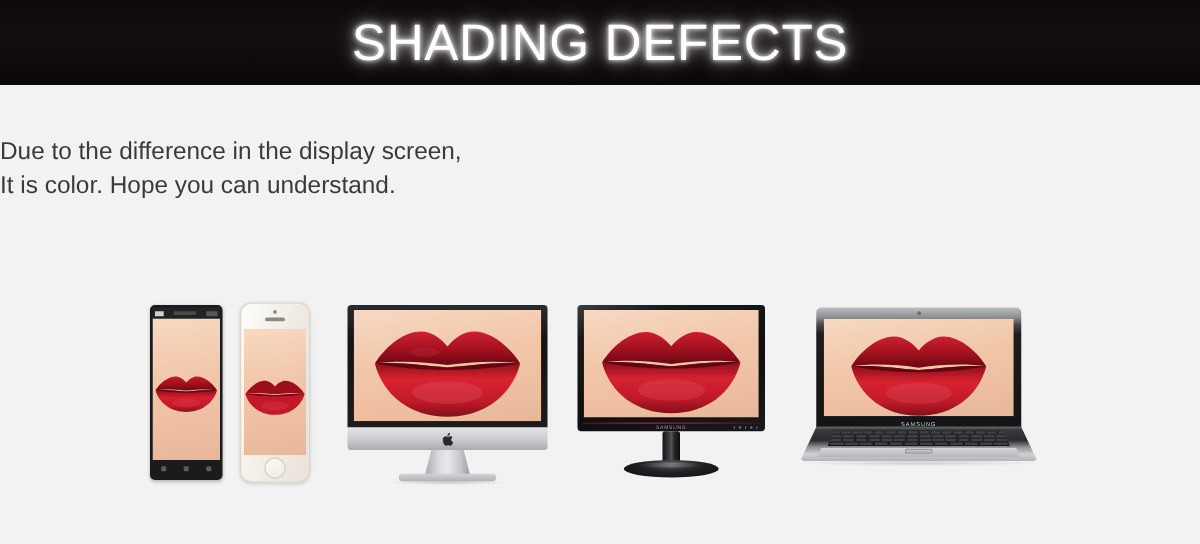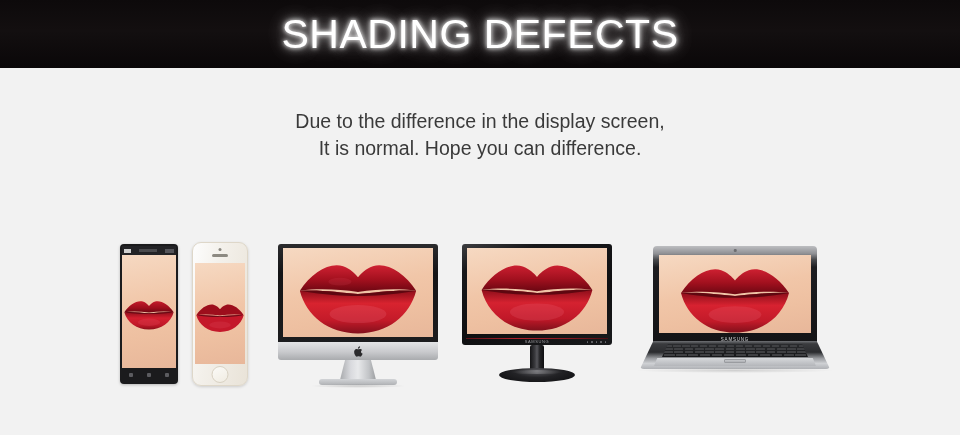--- a/index.html
+++ b/index.html
@@ -45,21 +45,20 @@
       0 0 30px rgba(255,255,255,0.22);
     white-space: nowrap;
   }
 
   
   .notice {
     position: absolute;
     left: 0;
     top: 108px;
     width: 960px;
-    text-align: center;
     color: #3a3a3a;
     font-size: 19.5px;
     line-height: 27px;
     font-family: "Liberation Sans", sans-serif;
   }
   .notice-line { display: block; white-space: nowrap; }
 
   
   .devices {
     position: absolute;
@@ -277,21 +276,21 @@
 <body>
 
 <div class="page">
 
   <div class="banner">
     <div class="banner-title">SHADING DEFECTS</div>
   </div>
 
   <div class="notice">
     <span class="notice-line">Due to the difference in the display screen,</span>
-    <span class="notice-line">It is normal. Hope you can difference.</span>
+    <span class="notice-line">It is color. Hope you can understand.</span>
   </div>
 
   <div class="devices">
 
     <div class="device" id="dev-android">
       <div class="andr-body"></div>
       <div class="andr-screen">
         <div class="lips-screen">
           <div class="lips">
             <svg class="lips-svg" width="56" height="40" viewBox="0 0 200 130">

